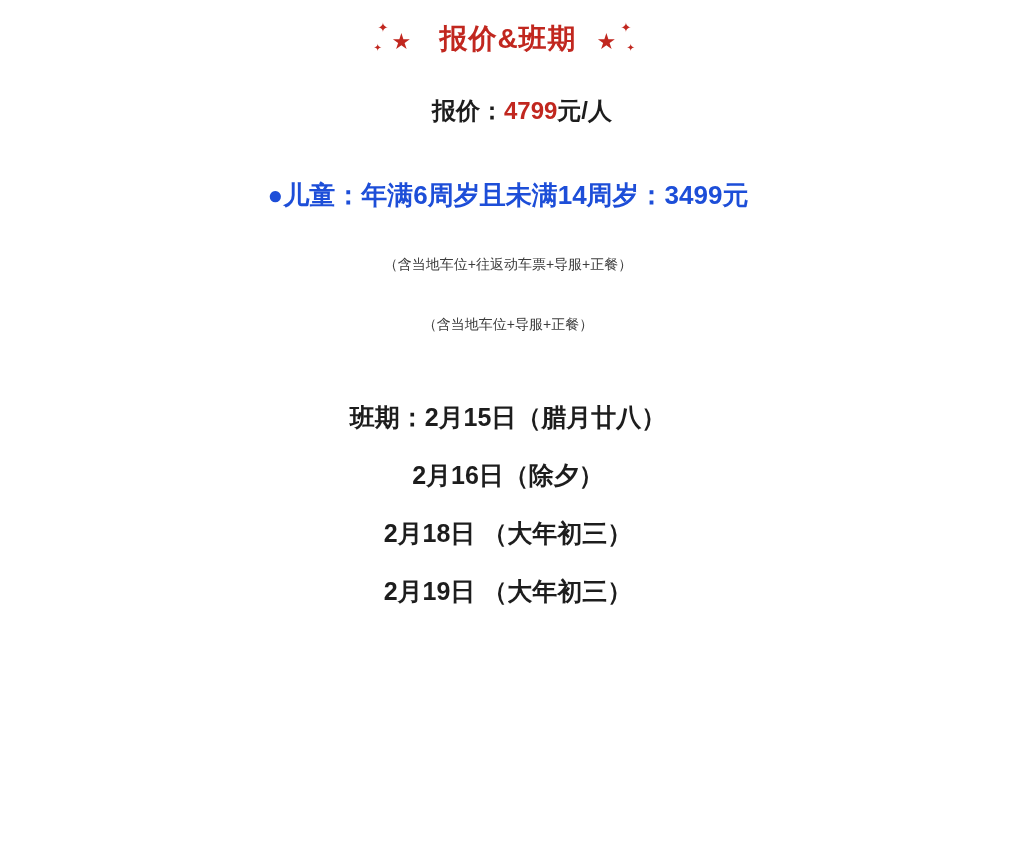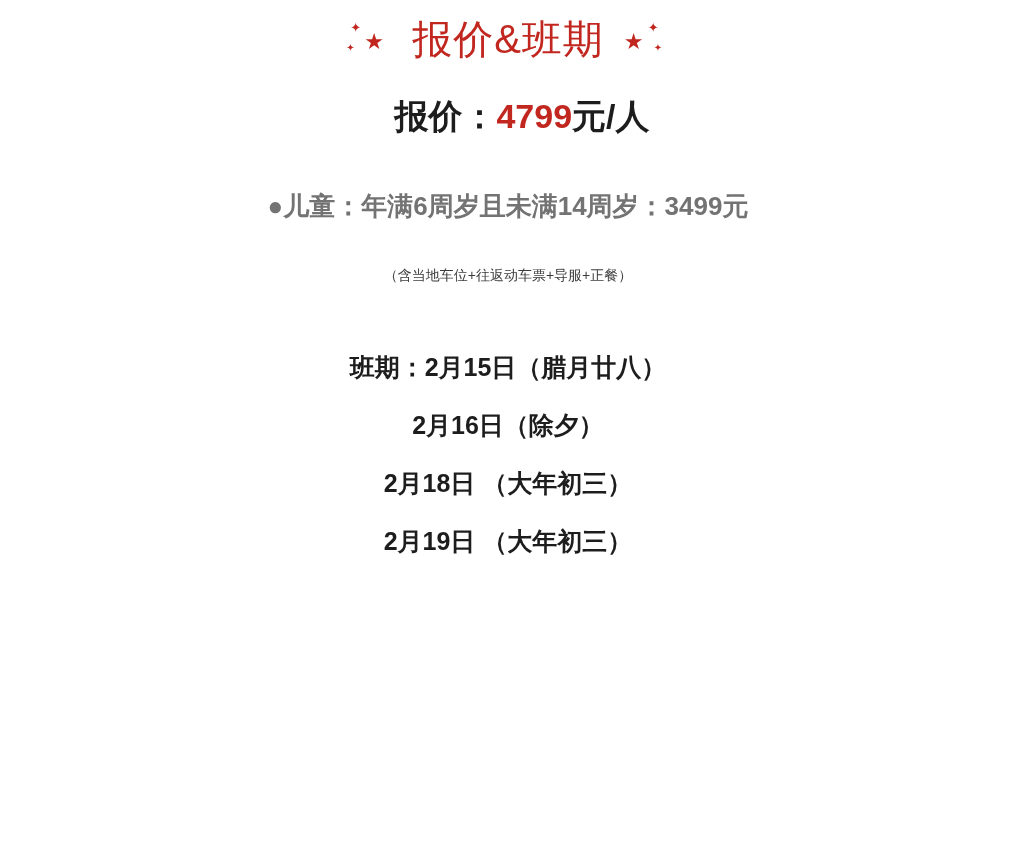--- a/index.html
+++ b/index.html
@@ -24,22 +24,22 @@
   
   .title-row {
     display: flex;
     align-items: center;
     justify-content: center;
     gap: 14px;
     padding-top: 8px;
     height: 62px;
   }
   .title-text {
-    font-size: 40px;
-    font-weight: normal;
+    font-size: 28px;
+    font-weight: bold;
     color: #c1271f;
     letter-spacing: 1px;
     line-height: 1;
   }
   .sparkle {
     width: 54px;
     height: 44px;
     position: relative;
     flex: 0 0 auto;
   }
@@ -53,37 +53,37 @@
   .sp-l .b { left: 20px; top: 14px; font-size: 22px; }
   .sp-l .c { left: 2px;  top: 26px; font-size: 10px; }
   
   .sp-r .a { left: 6px;  top: 14px; font-size: 22px; }
   .sp-r .b { left: 30px; top: 4px;  font-size: 13px; }
   .sp-r .c { left: 36px; top: 26px; font-size: 10px; }
 
   
   .price-line {
     text-align: center;
-    font-size: 34px;
+    font-size: 24px;
     font-weight: bold;
     color: #1d1d1d;
     margin-top: 28px;
     line-height: 1.1;
     padding-left: 28px;
   }
   .price-line .amount {
     color: #c1271f;
   }
 
   
   .child-line {
     text-align: center;
     font-size: 26px;
     font-weight: bold;
-    color: #737373;
+    color: #1d4ed8;
     line-height: 1.2;
   }
   .child-line.first { margin-top: 56px; }
   .child-line.second { margin-top: 56px; }
 
   .note-line {
     text-align: center;
     font-size: 14px;
     color: #3c3c3c;
     font-weight: normal;
@@ -125,20 +125,21 @@
     </span>
   </div>
 
   <div class="price-line">
     <span>报价：</span><span class="amount">4799</span><span>元/人</span>
   </div>
 
   <div class="child-line first">●儿童：年满6周岁且未满14周岁：3499元</div>
   <div class="note-line n1">（含当地车位+往返动车票+导服+正餐）</div>
 
+  <div class="note-line n2">（含当地车位+导服+正餐）</div>
 
   <div class="dep-block">
     <div class="dep-line">班期：2月15日（腊月廿八）</div>
     <div class="dep-line">2月16日（除夕）</div>
     <div class="dep-line">2月18日 （大年初三）</div>
     <div class="dep-line">2月19日 （大年初三）</div>
   </div>
 
 </div>
 

